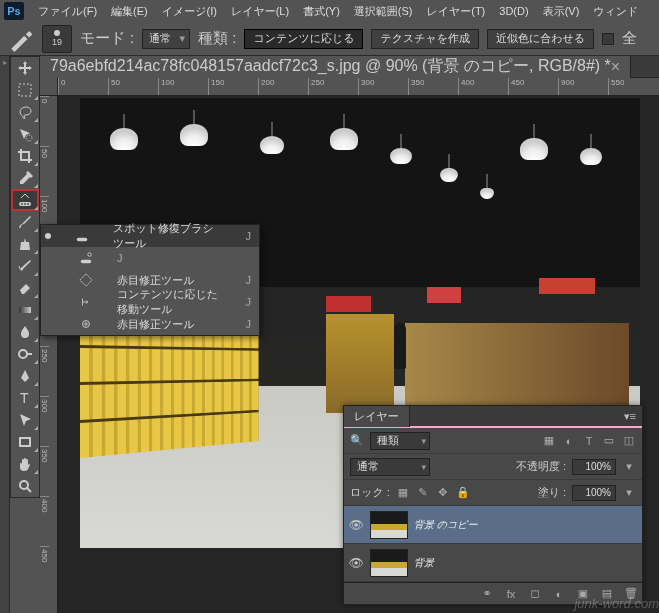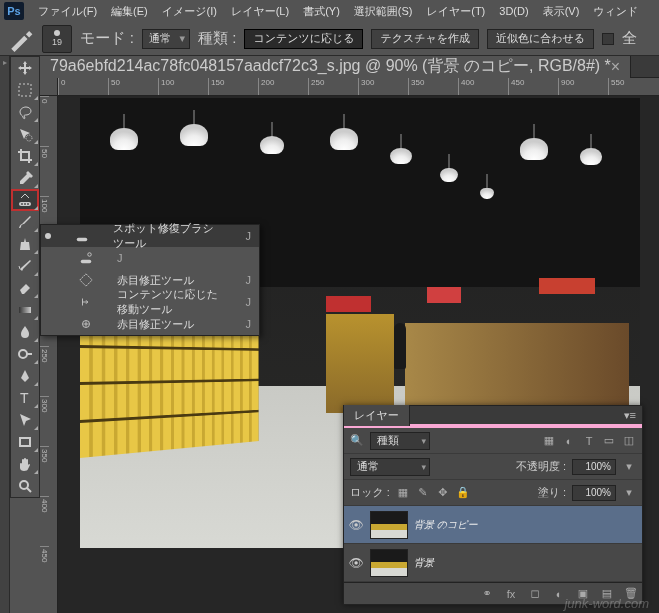--- a/index.html
+++ b/index.html
@@ -44,38 +44,38 @@
 .person{position:absolute;left:56%;top:50%;width:12px;height:46px;background:#1a1a1a;border-radius:6px 6px 2px 2px}
 .banner{position:absolute;background:#c03030;height:16px}
 .flyout{position:absolute;left:40px;top:224px;width:220px;background:#535353;border:1px solid #222;box-shadow:2px 2px 6px rgba(0,0,0,.5);z-index:50}
 .fly-item{display:flex;align-items:center;height:22px;padding:0 8px;gap:23px;cursor:pointer}
 .fly-item.sel{background:#3a3a3a}
 .fly-ico{width:16px;height:16px;display:flex;align-items:center;justify-content:center;color:#ccc}
 .fly-label{flex:1;color:#ddd;font-size:11px}
 .fly-key{color:#aaa;font-size:11px}
 .fly-dot{width:6px;height:6px;background:#ccc;border-radius:50%;margin-left:-4px}
 .layers-panel{position:absolute;right:16px;bottom:8px;width:300px;background:#484848;border:1px solid #222;box-shadow:0 0 6px rgba(0,0,0,.5);z-index:40}
-.panel-head{display:flex;align-items:center;height:22px;background:#3a3a3a;border-bottom:4px solid #f9a8d4}
+.panel-head{display:flex;align-items:center;height:22px;background:#3a3a3a;border-bottom:2px solid #f9a8d4}
 .panel-tab{background:#484848;padding:3px 10px;color:#ddd;font-size:11px;border-right:1px solid #222}
 .panel-menu{margin-left:auto;padding:0 6px;color:#bbb;cursor:pointer}
 .panel-row{display:flex;align-items:center;height:26px;padding:0 6px;gap:6px;border-bottom:1px solid #3a3a3a}
 .p-select{background:#3a3a3a;border:1px solid #222;color:#ddd;padding:2px 16px 2px 6px;font-size:11px;position:relative;height:18px;display:flex;align-items:center}
 .p-select::after{content:"▾";position:absolute;right:3px;color:#999;font-size:9px}
 .p-ico{width:14px;height:14px;color:#aaa;display:flex;align-items:center;justify-content:center;font-size:11px}
 .p-label{color:#ccc;font-size:11px}
 .p-field{background:#3a3a3a;border:1px solid #222;color:#ddd;padding:1px 4px;font-size:10px;width:44px;text-align:right;height:16px}
 .layer-list{max-height:90px;overflow:auto}
 .layer{display:flex;align-items:center;height:38px;border-bottom:1px solid #3a3a3a;padding:0 4px;gap:6px;cursor:pointer}
 .layer.sel{background:#5a6e8a}
 .eye{width:16px;color:#ccc;text-align:center;font-size:12px}
 .thumb{width:38px;height:28px;background:linear-gradient(180deg,#1a1a1a 0%,#1a1a1a 45%,#c9a832 46%,#c9a832 70%,#d8d9d4 71%);border:1px solid #222}
 .layer-name{color:#eee;font-size:10px;font-style:italic}
 .panel-foot{display:flex;align-items:center;height:22px;padding:0 4px;gap:10px;border-top:1px solid #222;justify-content:flex-end}
 .foot-ico{width:14px;height:14px;color:#aaa;cursor:pointer;display:flex;align-items:center;justify-content:center}
-.watermark{position:absolute;right:10px;bottom:2px;color:rgba(255,255,255,.25);font-size:13px;font-style:italic;z-index:60}
+.watermark{position:absolute;right:0;bottom:2px;color:rgba(255,255,255,.25);font-size:13px;font-style:italic;z-index:60}
 </style>
 </head>
 <body>
 
 <div class="menubar">
   <div class="ps-logo">Ps</div>
   <div class="menu-item">ファイル(F)</div>
   <div class="menu-item">編集(E)</div>
   <div class="menu-item">イメージ(I)</div>
   <div class="menu-item">レイヤー(L)</div>

